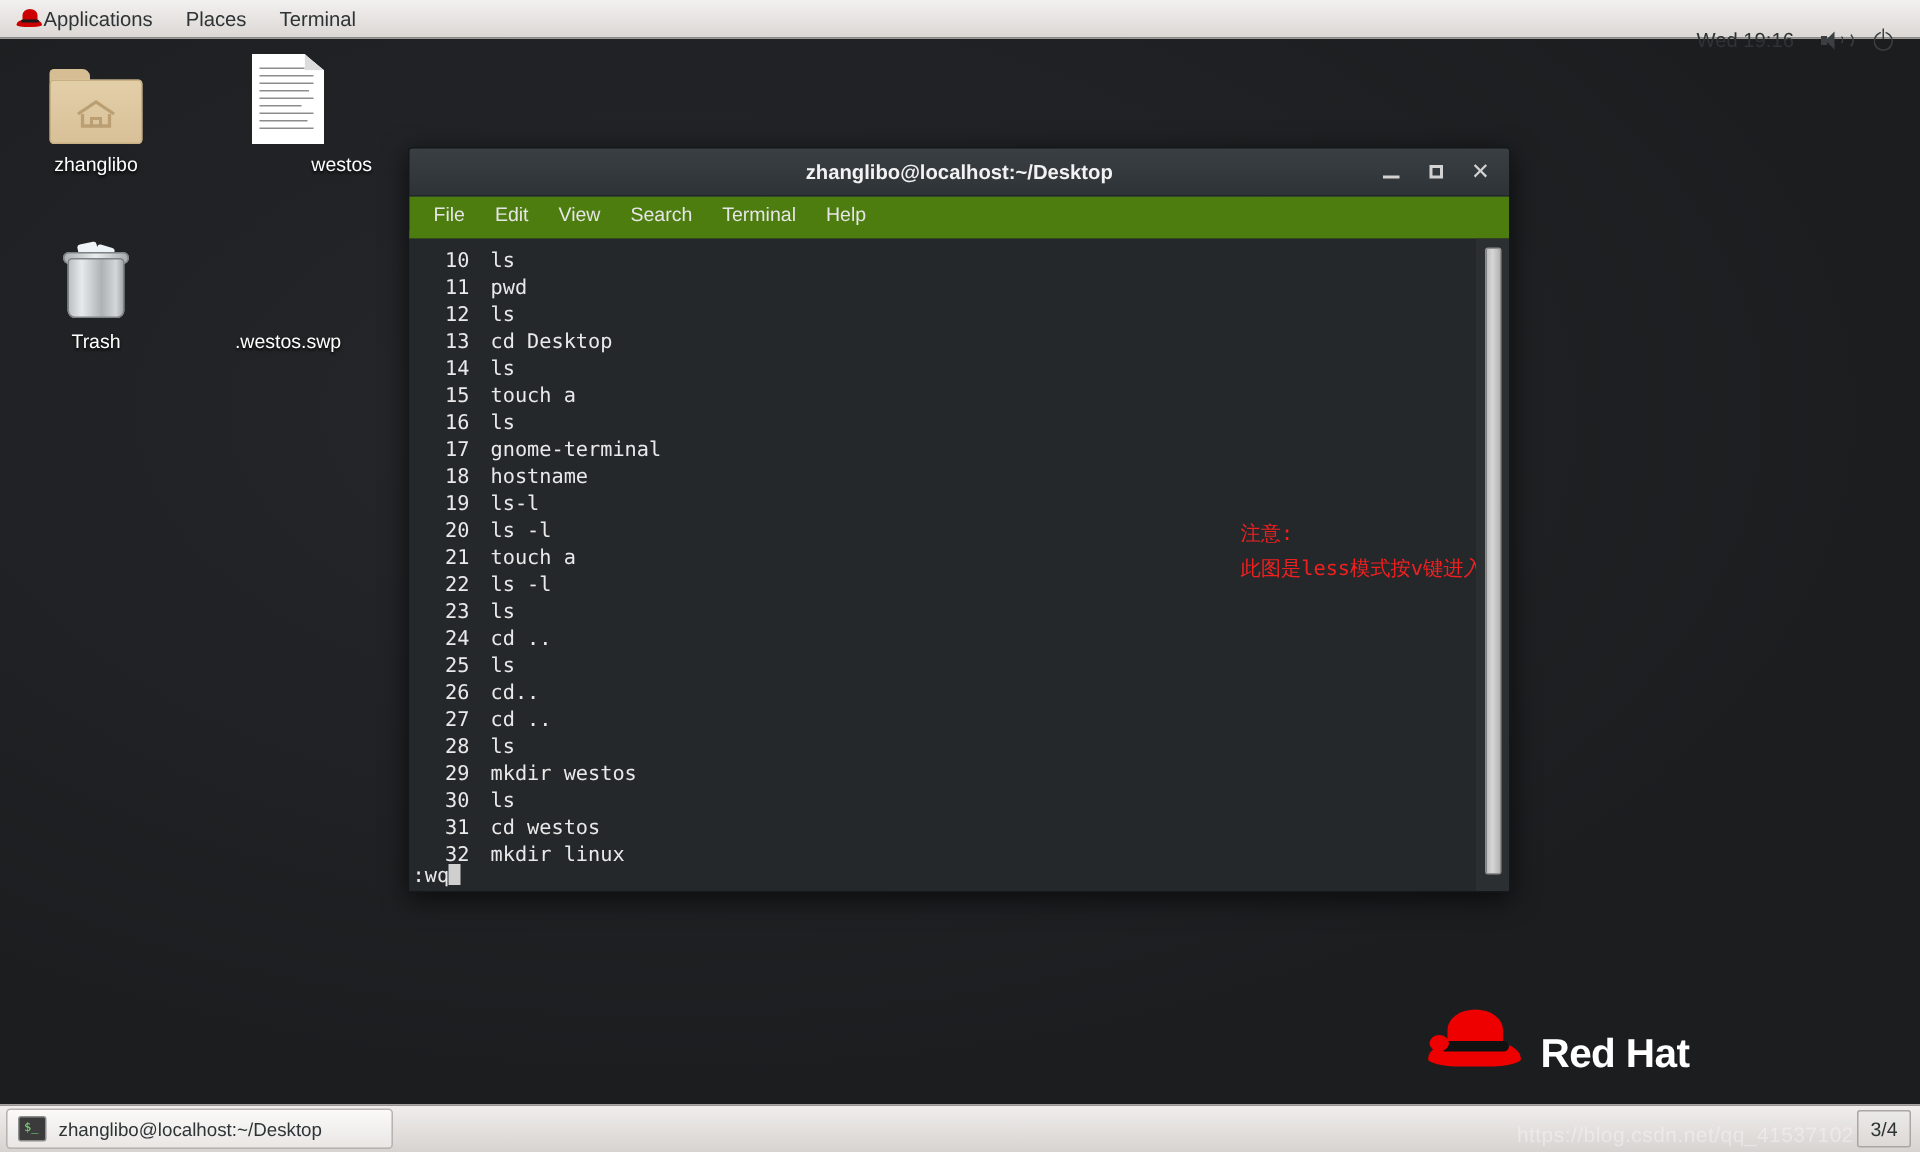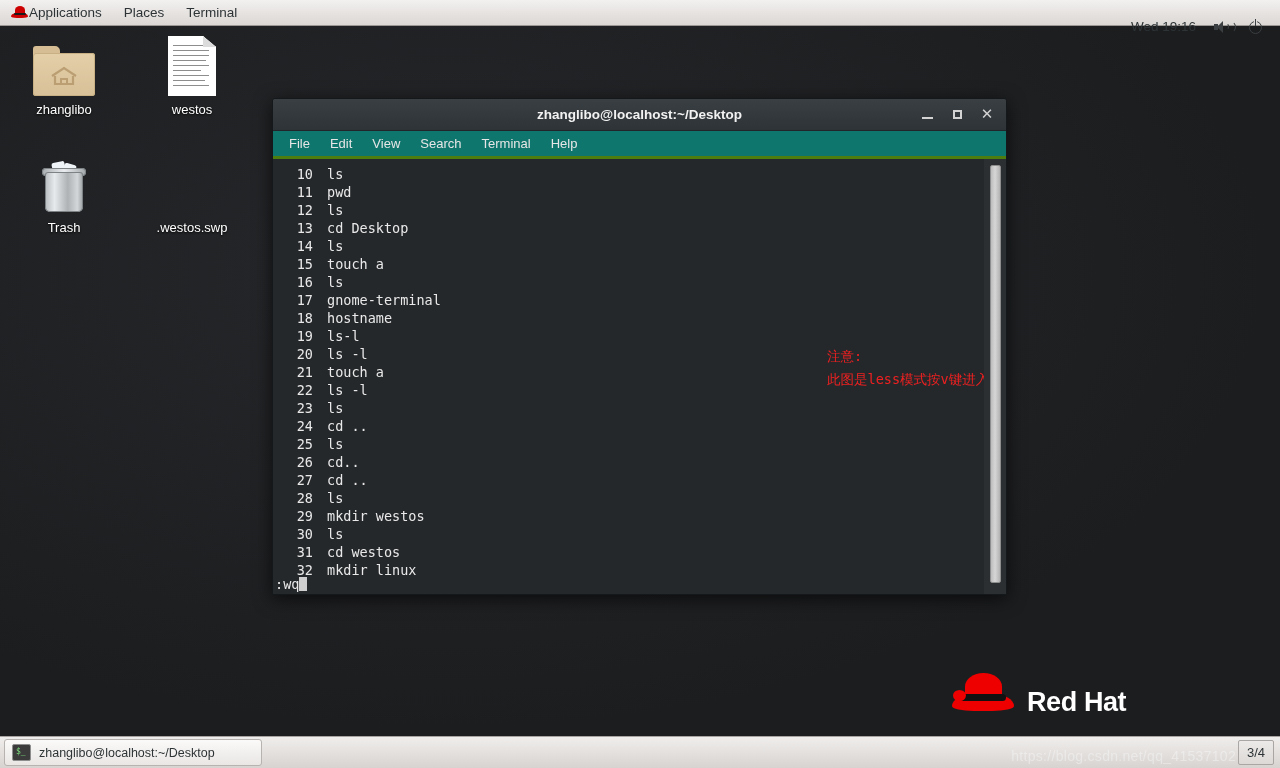--- a/index.html
+++ b/index.html
@@ -143,21 +143,21 @@
   #win-btns { margin-left:auto; display:flex; align-items:center; padding-right:6px; gap:4px; }
   .wbtn {
     width:26px; height:24px; display:flex; align-items:center; justify-content:center;
     color:#d8d8d8; font-size:13px; cursor:default; border-radius:2px;
   }
   .min-g { width:11px; height:2px; background:#d3d3d3; margin-top:7px;}
   .max-g { width:9px; height:9px; border:2px solid #d3d3d3;}
   .cls-g { font-size:15px; line-height:1; color:#d3d3d3; font-family:"DejaVu Sans", sans-serif;}
 
   #menu-bar {
-    height:28px; background:#0f766e; border-bottom:3px solid #4d7c0f;
+    height:28px; background:#4d7c0f; border-bottom:5px solid #4d7c0f;
     display:flex; align-items:center; padding-left:6px;
     font-size:13px; color:#e6e6e6;
   }
   #menu-bar .mitem { padding:0 10px; height:28px; line-height:28px; cursor:default; }
 
   #term-body {
     flex:1; position:relative; background:#25282b; overflow:hidden;
   }
   #term-text {
     position:absolute; left:0; top:6px; right:22px; bottom:0;
@@ -297,21 +297,21 @@
       <svg class="home" viewBox="0 0 28 20">
         <path d="M2 10 L14 2 L26 10" fill="none" stroke="#bb9f72" stroke-width="2.2"></path>
         <path d="M5 10 L5 18 L23 18 L23 10" fill="none" stroke="#bb9f72" stroke-width="2.2"></path>
         <path d="M11 18 L11 13 L17 13 L17 18" fill="none" stroke="#bb9f72" stroke-width="2"></path>
       </svg>
     </div>
   </div>
   <div class="lbl">zhanglibo</div>
 </div>
 
-<div class="dicon" style="left:136px; top:34px;">
+<div class="dicon" style="left:136px; top:34px;text-align:right;">
   <div class="glyph">
     <div class="doc">
       <div class="fold"></div>
       <div class="ln" style="top:9px;  width:30px;"></div>
       <div class="ln" style="top:14px; width:36px;"></div>
       <div class="ln" style="top:19px; width:36px;"></div>
       <div class="ln" style="top:24px; width:33px;"></div>
       <div class="ln" style="top:29px; width:36px;"></div>
       <div class="ln" style="top:34px; width:28px;"></div>
       <div class="ln" style="top:39px; width:36px;"></div>

